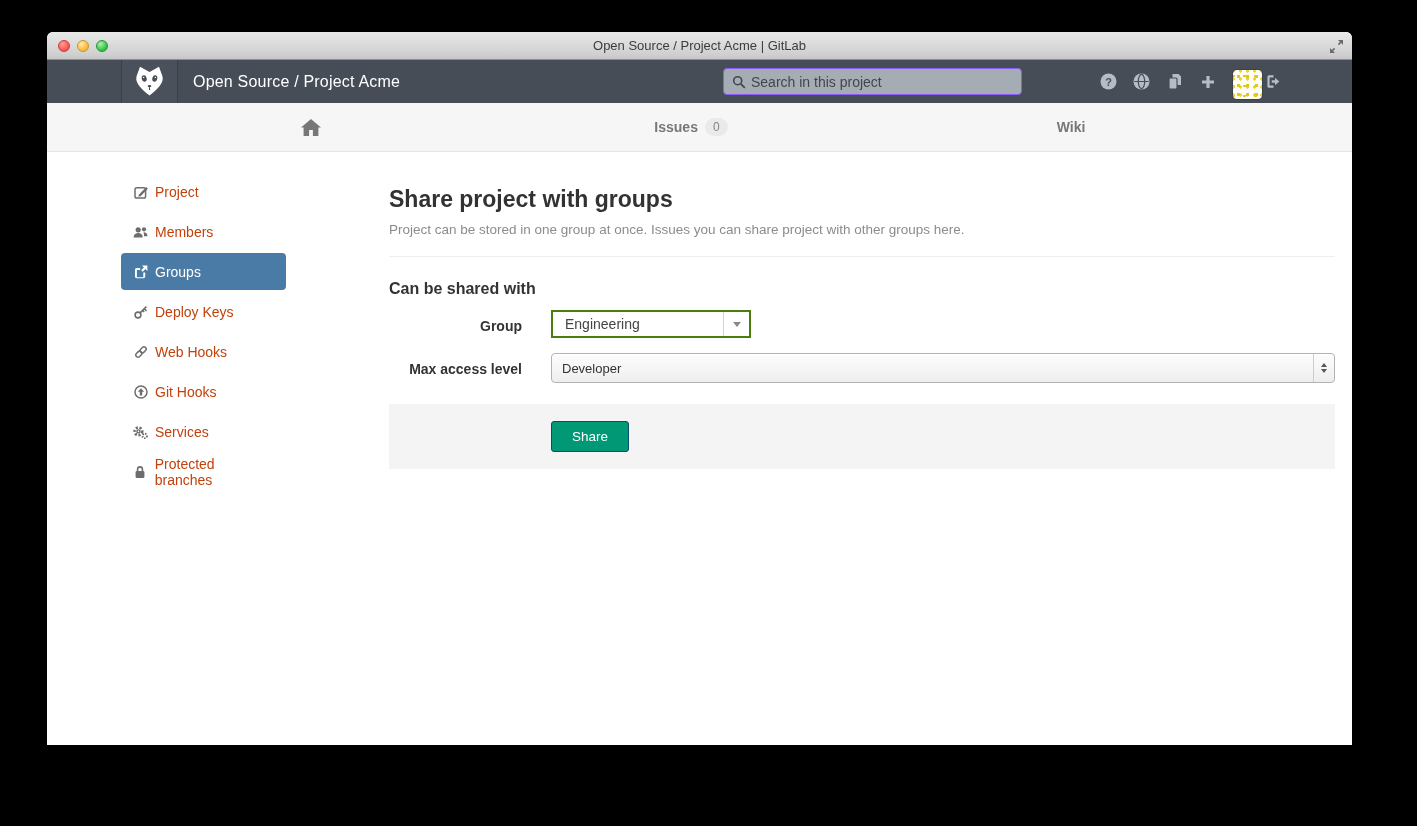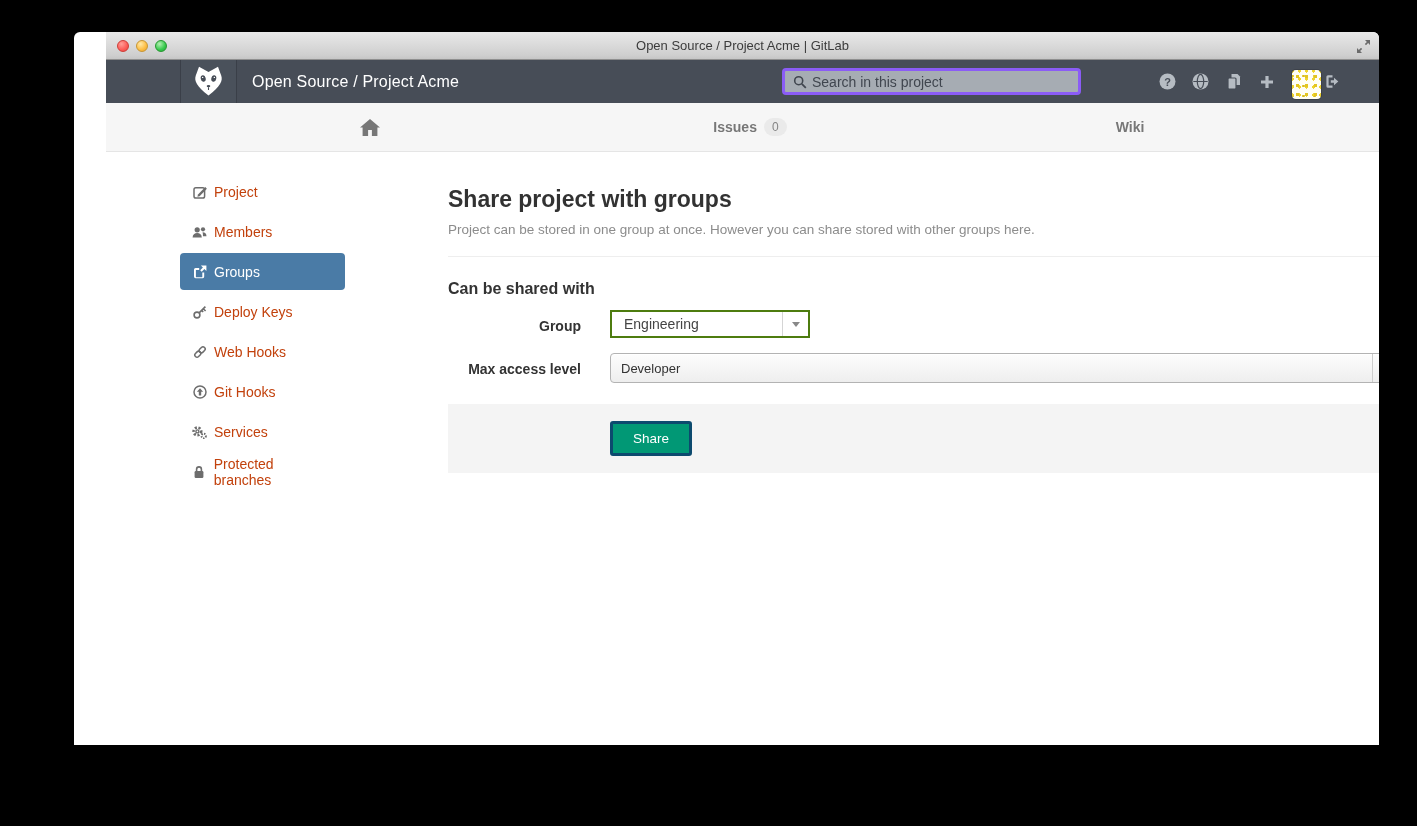--- a/index.html
+++ b/index.html
@@ -1,42 +1,42 @@
 <!DOCTYPE html>
 <html><head>
 <meta charset="utf-8">
 <style>
   * { margin:0; padding:0; box-sizing:border-box; }
   html,body { width:1417px; height:826px; background:#000; overflow:hidden;
               font-family:"Liberation Sans", sans-serif; }
   .screen { position:relative; width:1417px; height:826px; background:#000; border-radius:18px; overflow:hidden; }
 
   
-  .window { position:absolute; left:74px; top:32px; width:1305px; height:713px;
+  .window { position:absolute; left:47px; top:32px; width:1305px; height:713px;
             background:#fff; border-radius:6px 6px 0 0; overflow:hidden;
-            box-shadow:0 0 0 1px rgba(0,0,0,.55);padding-left:32px; }
+            box-shadow:0 0 0 1px rgba(0,0,0,.55); }
 
   .titlebar { position:relative; height:28px;
               background:linear-gradient(#e9e9e9, #cfcfcf 85%, #c6c6c6);
               border-bottom:1px solid #8f8f8f; }
   .titlebar-title { position:absolute; left:0; right:0; top:0; height:28px; line-height:28px;
                     text-align:center; font-size:13px; color:#3c3c3c; }
   .traffic { position:absolute; top:8px; width:12px; height:12px; border-radius:50%; }
   .traffic.red    { left:11px;  background:radial-gradient(circle at 35% 30%, #ff9d97, #fc5b57 60%, #e2443f); border:1px solid #ce3c36;}
   .traffic.yellow { left:30px;  background:radial-gradient(circle at 35% 30%, #ffe9a8, #fdbd41 60%, #e0a235); border:1px solid #c79633;}
   .traffic.green  { left:49px;  background:radial-gradient(circle at 35% 30%, #b3efb1, #35c94b 60%, #28a33c); border:1px solid #25972f;}
   .fullscreen-btn { position:absolute; right:8px; top:7px; width:15px; height:15px; }
 
   
   .gl-header { position:relative; height:43px; background:#474d57; display:flex; align-items:center; }
   .logo-box { width:57px; height:43px; margin-left:74px; display:flex; align-items:center; justify-content:center;
               border-left:1px solid #3a3f48; border-right:1px solid #3a3f48; background:#4a515b; }
   .header-title { color:#fff; font-size:16px; margin-left:15px; letter-spacing:.2px; }
   .search-wrap { position:absolute; left:676px; top:8px; width:299px; height:27px;
-                 background:#a6acb3; border:3px solid #8b5cf6; border-radius:4px;
+                 background:#a6acb3; border:1px solid #8b5cf6; border-radius:4px;
                  display:flex; align-items:center; padding-left:8px; }
   .search-wrap input { flex:1; border:none; outline:none; background:transparent;
                        font-size:14px; color:#343a43; margin-left:5px; font-family:"Liberation Sans",sans-serif; }
   .search-wrap input::placeholder { color:#40464f; opacity:1; }
   .header-icons { position:absolute; left:1045px; top:0; height:43px; display:flex; align-items:center; }
   .hicon { width:33px; height:43px; display:flex; align-items:center; justify-content:center; color:#b6bcc3; cursor:pointer; }
   .avatar { position:absolute; left:1186px; top:10px; width:29px; height:29px; border-radius:4px; background-color:#fffef4;
             background-image:
               radial-gradient(#e3c520 1.5px, transparent 1.7px),
               radial-gradient(#efd42e 1.3px, transparent 1.5px),
@@ -86,21 +86,21 @@
   .native-select .ns-value { flex:1; padding-left:10px; font-size:13px; color:#333; }
   .native-select .ns-spinner { width:21px; height:100%; border-left:1px solid #ccc;
                                display:flex; flex-direction:column; align-items:center; justify-content:center; gap:2px; }
   .tri-up { width:0; height:0; border-left:3.5px solid transparent; border-right:3.5px solid transparent;
             border-bottom:4.5px solid #555; }
   .tri-dn { width:0; height:0; border-left:3.5px solid transparent; border-right:3.5px solid transparent;
             border-top:4.5px solid #555; }
 
   .form-actions { margin-top:21px; background:#f4f4f4; padding:17px 0 17px 162px; width:946px; }
   .btn-share { display:inline-block; background:#019875; color:#fff; font-size:13.5px; font-weight:500;
-               border:3px solid #0c4a6e; border-radius:3px; padding:7px 20px; cursor:pointer;
+               border:1px solid #0c4a6e; border-radius:3px; padding:7px 20px; cursor:pointer;
                font-family:"Liberation Sans",sans-serif; }
 </style>
 </head>
 <body>
 
 <div class="screen">
   <div class="window">
 
     <div class="titlebar">
       <span class="traffic red"></span>
@@ -272,21 +272,21 @@
               <rect x="2.6" y="6" width="8.8" height="7" rx="1.2" fill="currentColor"></rect>
               <path d="M4.6 6 V4.3 a2.4 2.4 0 0 1 4.8 0 V6" fill="none" stroke="currentColor" stroke-width="1.6"></path>
             </svg>
           </span>
           <span>Protected branches</span>
         </li>
       </ul>
 
       <div class="main">
         <div class="page-title">Share project with groups</div>
-        <div class="page-desc">Project can be stored in one group at once. However you can share stored with other groups here.</div>
+        <div class="page-desc">Project can be stored in one group at once. Issues you can share project with other groups here.</div>
         <hr>
         <div class="section-title">Can be shared with</div>
 
         <div class="form-row">
           <div class="form-label">Group</div>
           <div class="form-control-cell">
             <div class="dropdown-box">
               <span class="dd-value">Engineering</span>
               <span class="dd-toggle">
                 <span class="caret-down"></span>

